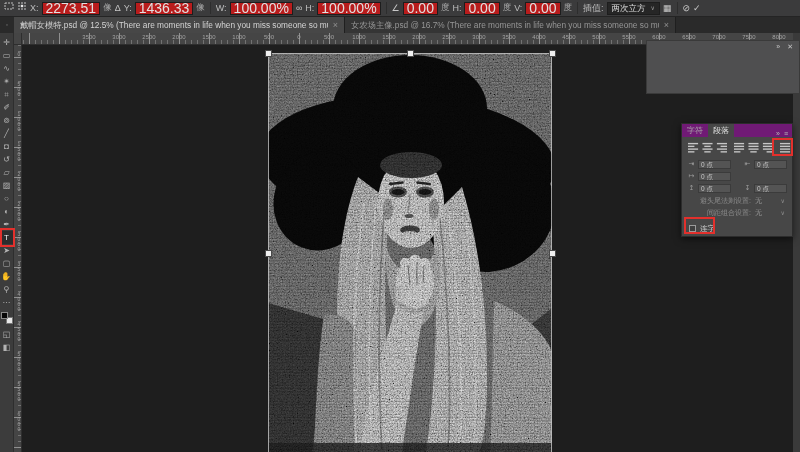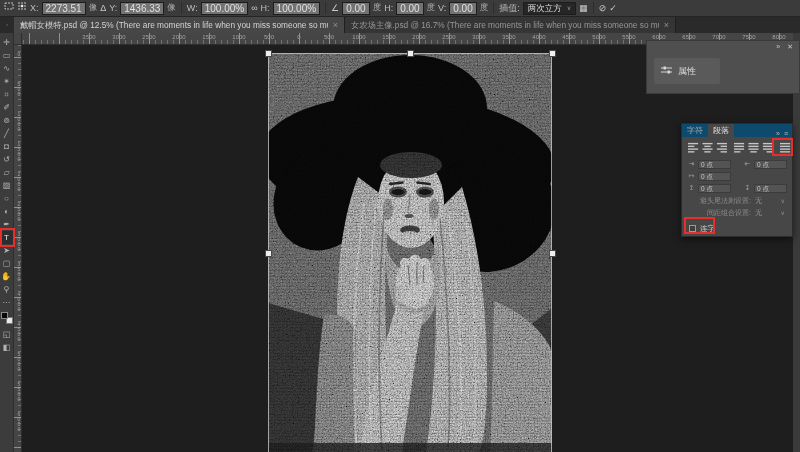--- a/index.html
+++ b/index.html
@@ -1,20 +1,20 @@
 <!DOCTYPE html>
 <html><head>
 <meta charset="utf-8">
 <style>
   html,body{margin:0;padding:0}
   body{width:800px;height:452px;overflow:hidden;background:#1f1f1f;font-family:"Liberation Sans",sans-serif;position:relative;-webkit-font-smoothing:antialiased}
 
   
   #options-bar{position:absolute;left:0;top:0;width:800px;height:17px;background:#3b3b3c;border-bottom:1px solid #242424;display:flex;align-items:center;gap:3px;padding:0 4px;box-sizing:border-box;font-size:9px;color:#bdbdbd;z-index:7}
-  .ob-box{background:#737373;border:1px solid #1d1d1d;color:#e0e0e0;height:11px;line-height:11px;padding:0 3px;font-size:10px;white-space:nowrap}
+  .ob-box{background:#b91c1c;border:1px solid #1d1d1d;color:#e0e0e0;height:11px;line-height:11px;padding:0 3px;font-size:14px;white-space:nowrap}
   .ob-sep{width:1px;height:12px;background:#2d2d2d;margin:0 2px}
   .ob-icon{color:#c9c9c9;font-size:9px;line-height:17px}
   .ob-unit{color:#a8a8a8;font-size:8.5px}
   .ob-dd{background:#262626;border:1px solid #1d1d1d;color:#dedede;height:11px;line-height:11px;padding:0 4px;font-size:8.5px;display:flex;gap:5px;white-space:nowrap}
   .ob-caret{font-size:6px;color:#9a9a9a}
 
   
   #tab-bar{position:absolute;left:0;top:17px;width:800px;height:16px;background:#2a2a2a;display:flex;align-items:stretch;z-index:7}
   .tab-corner{width:14px;color:#6f6f6f;font-size:7px;text-align:center;line-height:16px;flex:none}
   .doc-tab{display:flex;align-items:center;padding:0 6px;font-size:8.3px;white-space:nowrap;border-right:1px solid #1f1f1f;gap:5px;overflow:hidden;max-width:318px}
@@ -50,21 +50,21 @@
   #transform-box{position:absolute;left:268px;top:53px;width:284px;height:399px;border-left:1px solid rgba(195,195,195,.8);border-right:1px solid rgba(195,195,195,.8);border-top:1px solid rgba(195,195,195,.8);box-sizing:border-box;z-index:3;pointer-events:none}
   .handle{position:absolute;width:5px;height:5px;background:#f0f0f0;border:1px solid #4a4a4a;z-index:4}
 
   
   #props-float{position:absolute;left:646px;top:40px;width:154px;height:54px;background:#4f4f50;border:1px solid #3a3a3a;box-sizing:border-box;z-index:5}
   .pf-header{height:11px;display:flex;justify-content:flex-end;gap:7px;padding:1px 6px 0;color:#c4c4c4;font-size:7px;line-height:10px}
   .pf-tab{margin:5px 0 0 7px;background:#5a5a5b;width:66px;height:26px;border-radius:2px;display:flex;align-items:center;gap:6px;padding:0 7px;box-sizing:border-box;color:#dedede;font-size:9px}
 
   
   #para-panel{position:absolute;left:681px;top:123px;width:112px;height:114px;background:#474747;border:1px solid #2c2c2c;box-shadow:0 2px 7px rgba(0,0,0,.55);box-sizing:border-box;z-index:5}
-  .pp-tabs{height:13px;background:#0c4a6e;display:flex;align-items:flex-end;color:#ababab}
+  .pp-tabs{height:13px;background:#701a75;display:flex;align-items:flex-end;color:#ababab}
   .pp-tab{padding:0 5px;line-height:13px;font-size:8px}
   .pp-tab.active{background:#474747;color:#e3e3e3}
   .pp-tabs-right{margin-left:auto;display:flex;gap:4px;padding:0 4px;align-items:center;color:#b9b9b9;font-size:7px}
   .pp-body{padding:4px 5px 0}
   .pp-align-row{display:flex;align-items:center;margin-bottom:4px}
   .al-btn{width:13px;height:13px;flex:none;display:flex;align-items:center;justify-content:center;margin-right:1px}
   .al-btn svg rect{fill:#c6c6c6}
   .al-gap{width:4px;flex:none}
   .pp-row{display:flex;align-items:center;height:12px}
   .pp-col{display:flex;align-items:center;gap:2px}
@@ -342,33 +342,20 @@
 <div class="handle" style="left:407px;top:50px"></div>
 <div class="handle" style="left:549px;top:50px"></div>
 <div class="handle" style="left:265px;top:250px"></div>
 <div class="handle" style="left:549px;top:250px"></div>
 
 <div id="props-float">
   <div class="pf-header">
     <span>»</span>
     <span>✕</span>
   </div>
-  <div class="pf-tab">
-    <span>
-      <svg width="11" height="10" viewBox="0 0 11 10">
-          <g stroke="#d7d7d7" stroke-width="1">
-            <line x1="0" y1="3" x2="11" y2="3"></line>
-            <line x1="0" y1="7" x2="11" y2="7"></line>
-          </g>
-          <rect x="2.5" y="1.5" width="2.5" height="3" fill="#d7d7d7"></rect>
-          <rect x="6.5" y="5.5" width="2.5" height="3" fill="#d7d7d7"></rect>
-        </svg>
-    </span>
-    <span>属性</span>
-  </div>
 </div>
 
 <div id="para-panel">
   <div class="pp-tabs">
     <span class="pp-tab">字符</span>
     <span class="pp-tab active">段落</span>
     <span class="pp-tabs-right">
       <span>»</span>
       <span>≡</span>
     </span>

